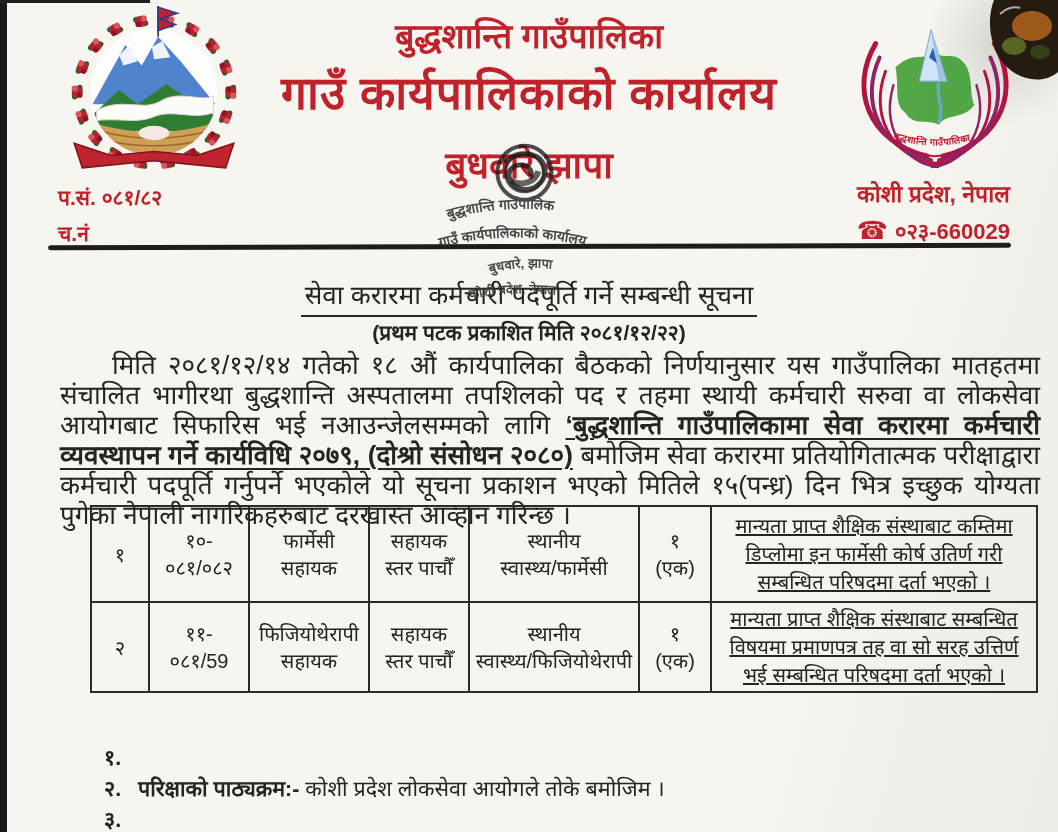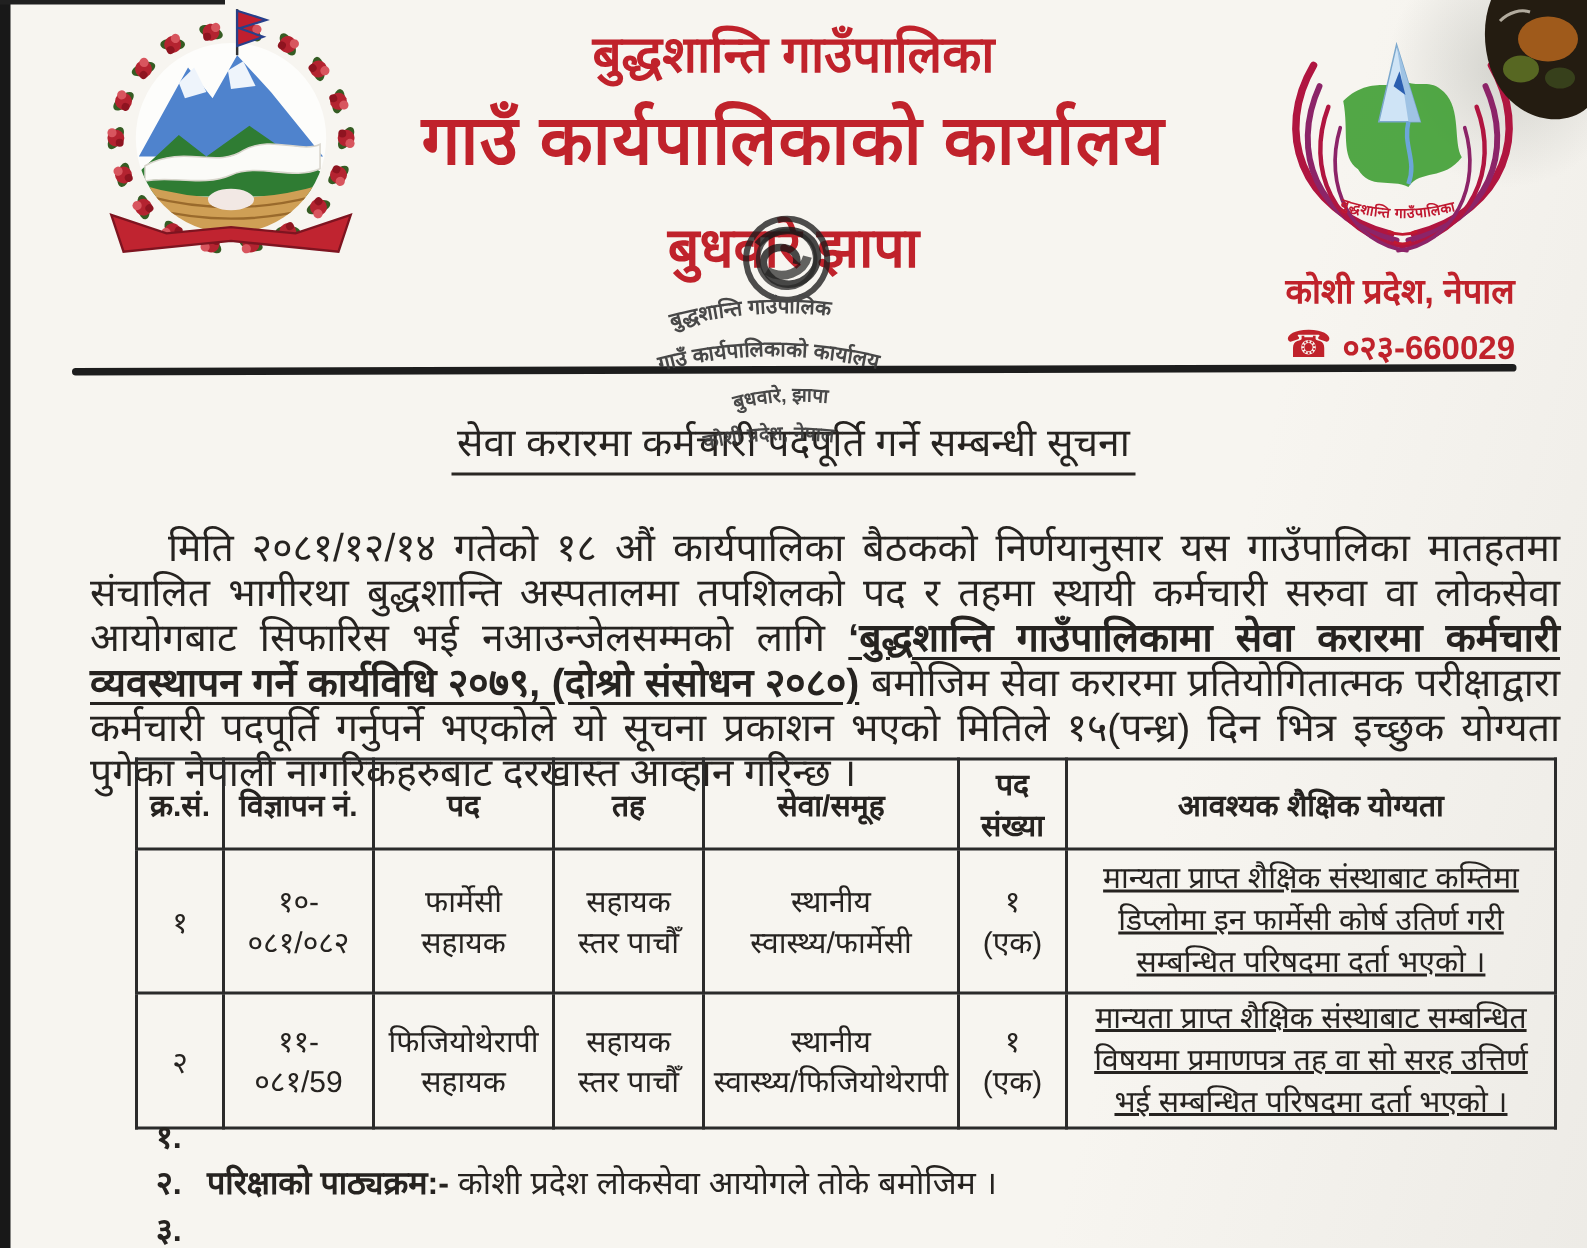--- a/index.html
+++ b/index.html
@@ -138,20 +138,24 @@
     <ellipse cx="92" cy="26" rx="20" ry="15" fill="#b5651d" opacity=".85"></ellipse>
     <ellipse cx="74" cy="46" rx="12" ry="9" fill="#647b27" opacity=".8"></ellipse>
     <ellipse cx="100" cy="52" rx="10" ry="7" fill="#3c4a1e" opacity=".8"></ellipse>
     <path d="M60 14 C 66 8 74 6 80 8" stroke="#f0e8da" stroke-width="2" fill="none" opacity=".7"></path>
   </svg>
 
   <div class="center red lh-municipality">बुद्धशान्ति गाउँपालिका</div>
   <div class="center red lh-office">गाउँ कार्यपालिकाको कार्यालय</div>
   <div class="center red lh-location">बुधवारे झापा</div>
 
+  <div class="meta-left red">
+    <div>प.सं. ०८१/८२</div>
+    <div>च.नं</div>
+  </div>
 
   <div class="meta-right red">
     <div class="prov">कोशी प्रदेश, नेपाल</div>
     <div class="phone-row">
       <span class="phone-ic">☎</span>
       <span>०२३-660029</span>
     </div>
   </div>
 
   <div class="rule"></div>
@@ -171,44 +175,35 @@
       <text font-size="14"><textPath href="#st1" startOffset="4">बुद्धशान्ति गाउँपालिक</textPath></text>
       <text font-size="14"><textPath href="#st2" startOffset="2">गाउँ कार्यपालिकाको कार्यालय</textPath></text>
       <text font-size="13"><textPath href="#st3" startOffset="4">बुधवारे, झापा</textPath></text>
       <text font-size="13"><textPath href="#st4" startOffset="4">कोशी प्रदेश, नेपाल</textPath></text>
     </g>
   </svg>
 
   <div class="center title-wrap">
     <span class="notice-title">सेवा करारमा कर्मचारी पदपूर्ति गर्ने सम्बन्धी सूचना</span>
   </div>
+  <div class="center pub-date">(प्रथम पटक प्रकाशित मिति २०८१/१२/२२)</div>
 
   <div class="body-par"><span>मिति २०८१/१२/१४ गतेको १८ औं कार्यपालिका बैठकको निर्णयानुसार यस गाउँपालिका मातहतमा संचालित भागीरथा बुद्धशान्ति अस्पतालमा तपशिलको पद र तहमा स्थायी कर्मचारी सरुवा वा लोकसेवा आयोगबाट सिफारिस भई नआउन्जेलसम्मको लागि </span><span class="ul-seg">‘बुद्धशान्ति गाउँपालिकामा सेवा करारमा कर्मचारी व्यवस्थापन गर्ने कार्यविधि २०७९, (दोश्रो संसोधन २०८०)</span><span> बमोजिम सेवा करारमा प्रतियोगितात्मक परीक्षाद्वारा कर्मचारी पदपूर्ति गर्नुपर्ने भएकोले यो सूचना प्रकाशन भएको मितिले १५(पन्ध्र) दिन भित्र इच्छुक योग्यता पुगेका नेपाली नागरिकहरुबाट दरखास्त आव्हान गरिन्छ ।</span></div>
 
   <table class="rec">
     <colgroup>
       <col style="width:58px">
         <col style="width:100px">
         <col style="width:120px">
         <col style="width:100px">
       <col style="width:170px">
         <col style="width:72px">
         <col style="width:326px">
     </colgroup>
     <tbody>
-        <tr>
-      <th>क्र.सं.</th>
-      <th>विज्ञापन नं.</th>
-      <th>पद</th>
-      <th>तह</th>
-      <th>सेवा/समूह</th>
-      <th>पद
-संख्या</th>
-      <th>आवश्यक शैक्षिक योग्यता</th>
-    </tr>
     <tr class="r1">
       <td>१</td>
       <td>१०-
 ०८१/०८२</td>
       <td>फार्मेसी
 सहायक</td>
       <td>सहायक
 स्तर पाचौँ</td>
       <td>स्थानीय
 स्वास्थ्य/फार्मेसी</td>

